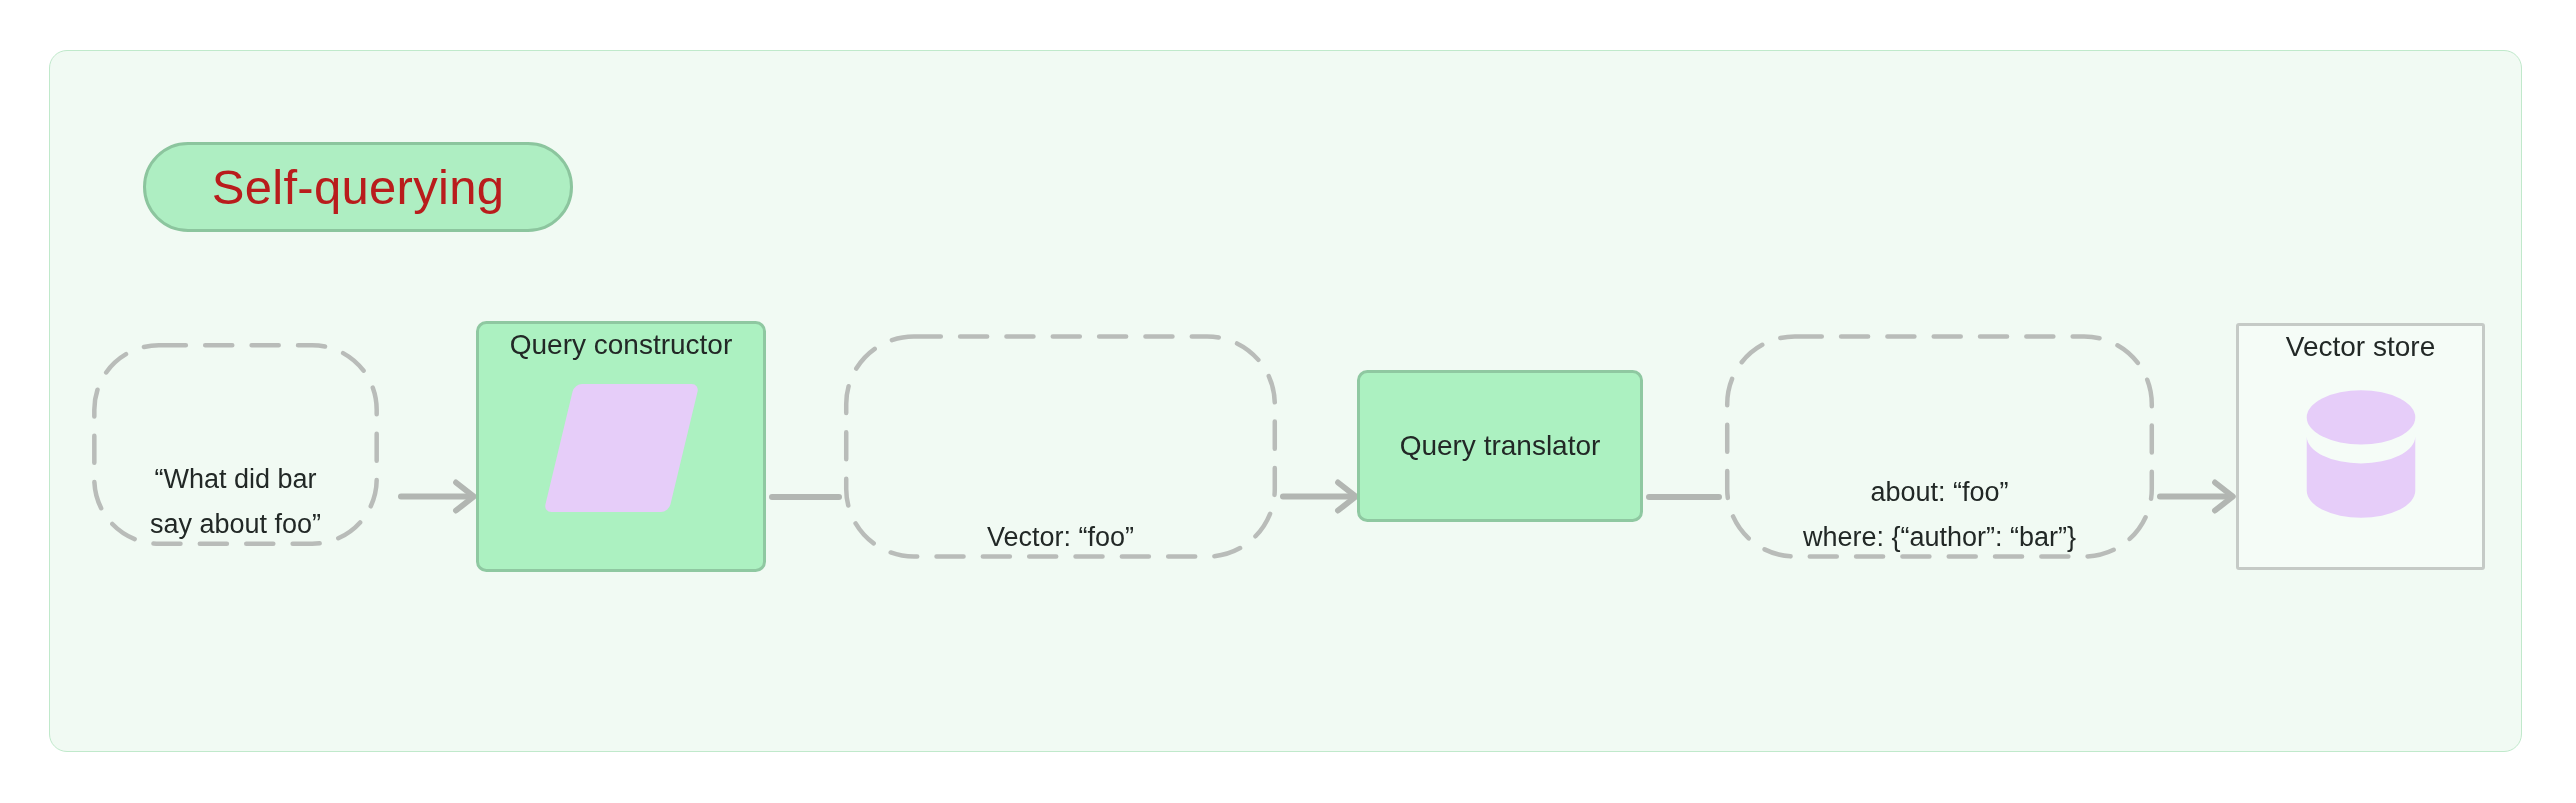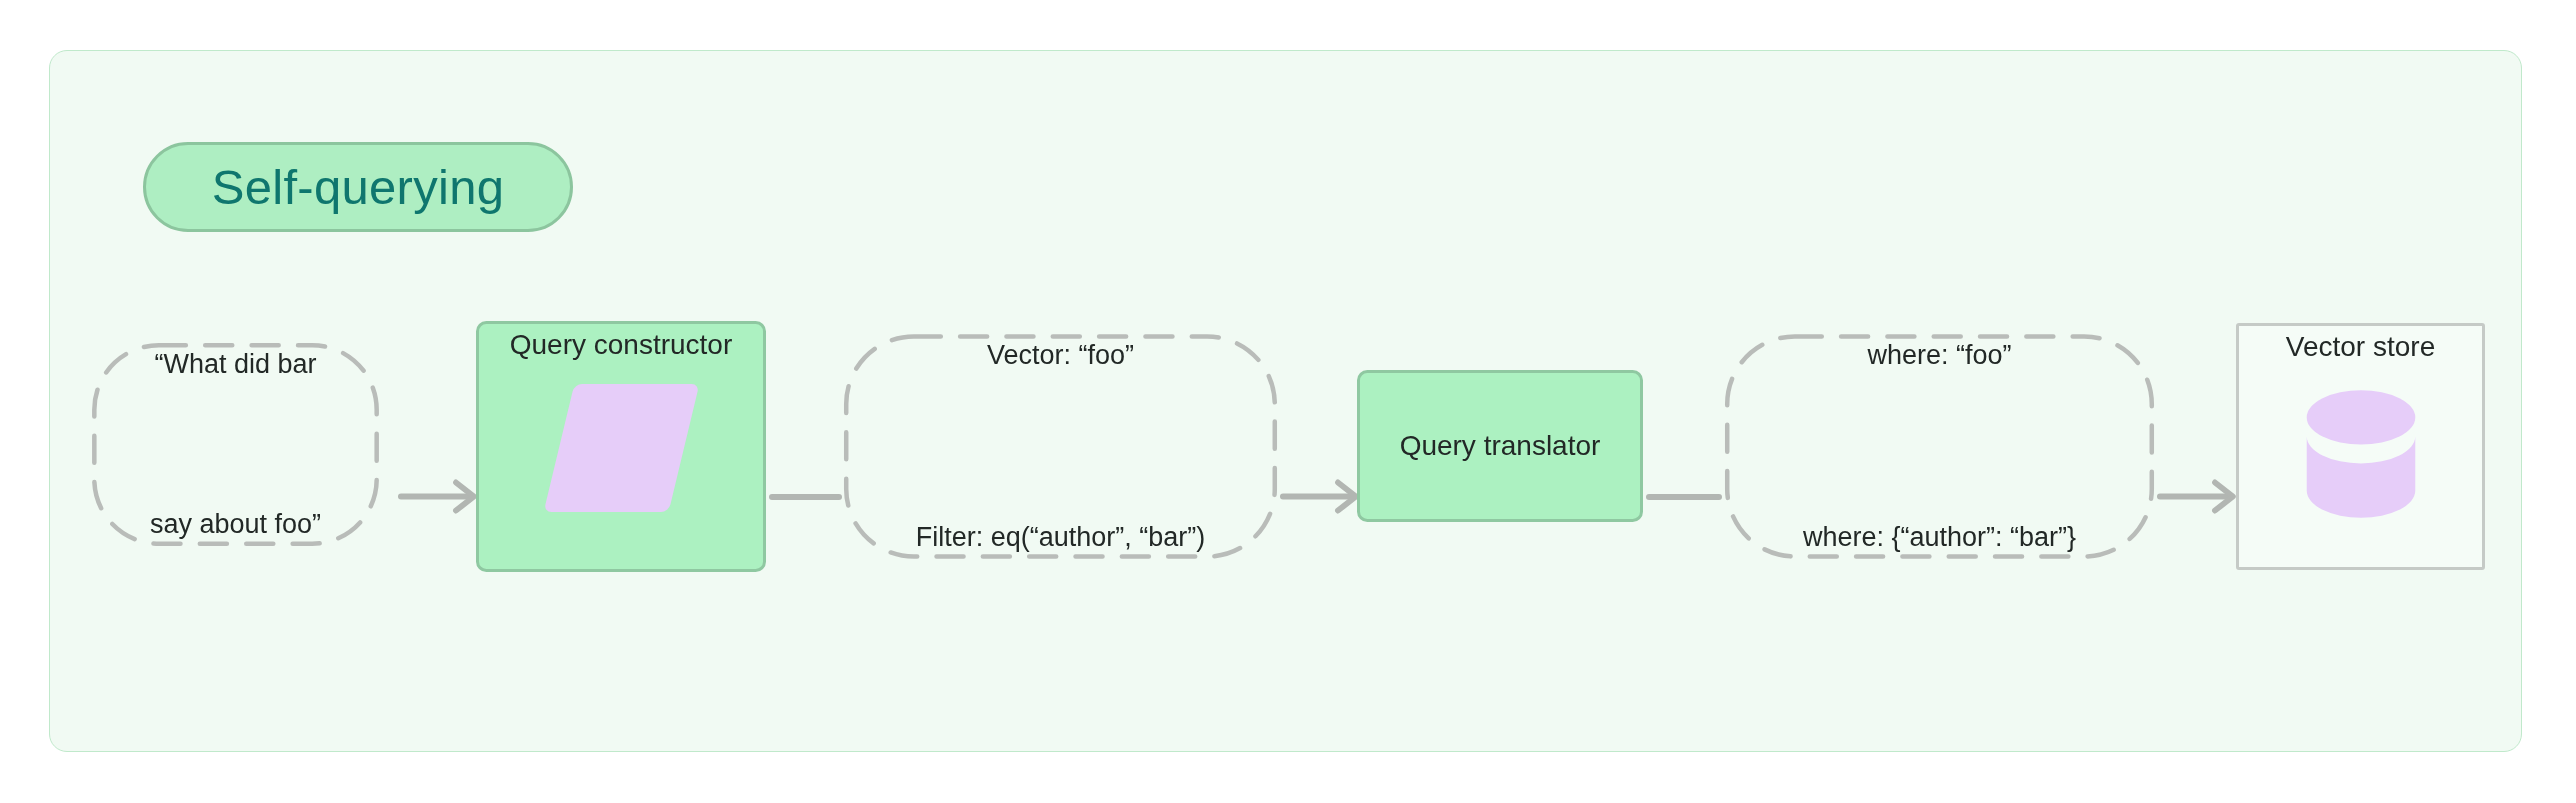--- a/index.html
+++ b/index.html
@@ -33,28 +33,28 @@
     border-radius:18px;
     box-sizing:border-box;
   }
   .badge{
     position:absolute;left:93px;top:91px;width:430px;height:90px;
     background:var(--badge-fill);
     border:3.2px solid var(--badge-border);
     border-radius:46px;
     box-sizing:border-box;
     display:flex;align-items:center;justify-content:center;
-    font-size:49px;line-height:49px;color:#0f766e;
+    font-size:49px;line-height:49px;color:#b91c1c;
     letter-spacing:0.3px;
   }
   .node{position:absolute;box-sizing:border-box;}
   .dashed-node .frame{position:absolute;inset:0;}
   .dashed-node .label{
     position:absolute;inset:0;
-    display:flex;flex-direction:column;align-items:center;justify-content:space-between;
+    display:flex;flex-direction:column;align-items:center;justify-content:flex-end;
     font-size:27px;line-height:45px;text-align:center;
   }
   .green-box{
     background:var(--green-fill);
     border:3.2px solid var(--green-border);
     border-radius:10.3px;
   }
   .box-title{
     text-align:center;
     font-size:28px;line-height:33px;
@@ -119,41 +119,40 @@
   </div>
 
   <div class="connector" style="left:719px;width:73px;"></div>
 
   <div class="node dashed-node" style="left:793px;top:282px;width:435px;height:227px;">
     <svg class="frame" width="435" height="227" viewBox="0 0 676 352">
       <rect class="dash-rect" x="5" y="5" width="666" height="342" rx="105" stroke-dasharray="42 30"></rect>
     </svg>
     <div class="label">
       <span>Vector: “foo”</span>
-      <span>Filter: eq(“author”, “bar”)</span>
     </div>
   </div>
 
   <svg class="arrow" style="left:1230px;" viewBox="0 0 124 64">
     <line class="stroke" x1="4" y1="32" x2="112" y2="32"></line>
     <polyline class="stroke" points="90,10 118,32 90,54"></polyline>
   </svg>
 
   <div class="node green-box qt-box" style="left:1307px;top:319px;width:286px;height:152px;">
     <span>Query translator</span>
   </div>
 
   <div class="connector" style="left:1596px;width:76px;"></div>
 
   <div class="node dashed-node" style="left:1674px;top:282px;width:431px;height:227px;">
     <svg class="frame" width="431" height="227" viewBox="0 0 670 352">
       <rect class="dash-rect" x="5" y="5" width="660" height="342" rx="105" stroke-dasharray="42 30"></rect>
     </svg>
     <div class="label">
-      <span>where: “foo”</span>
+      <span>about: “foo”</span>
       <span>where: {“author”: “bar”}</span>
     </div>
   </div>
 
   <svg class="arrow" style="left:2107px;" viewBox="0 0 124 64">
     <line class="stroke" x1="4" y1="32" x2="112" y2="32"></line>
     <polyline class="stroke" points="90,10 118,32 90,54"></polyline>
   </svg>
 
   <div class="node vs-box" style="left:2186px;top:272px;width:249px;height:247px;">

